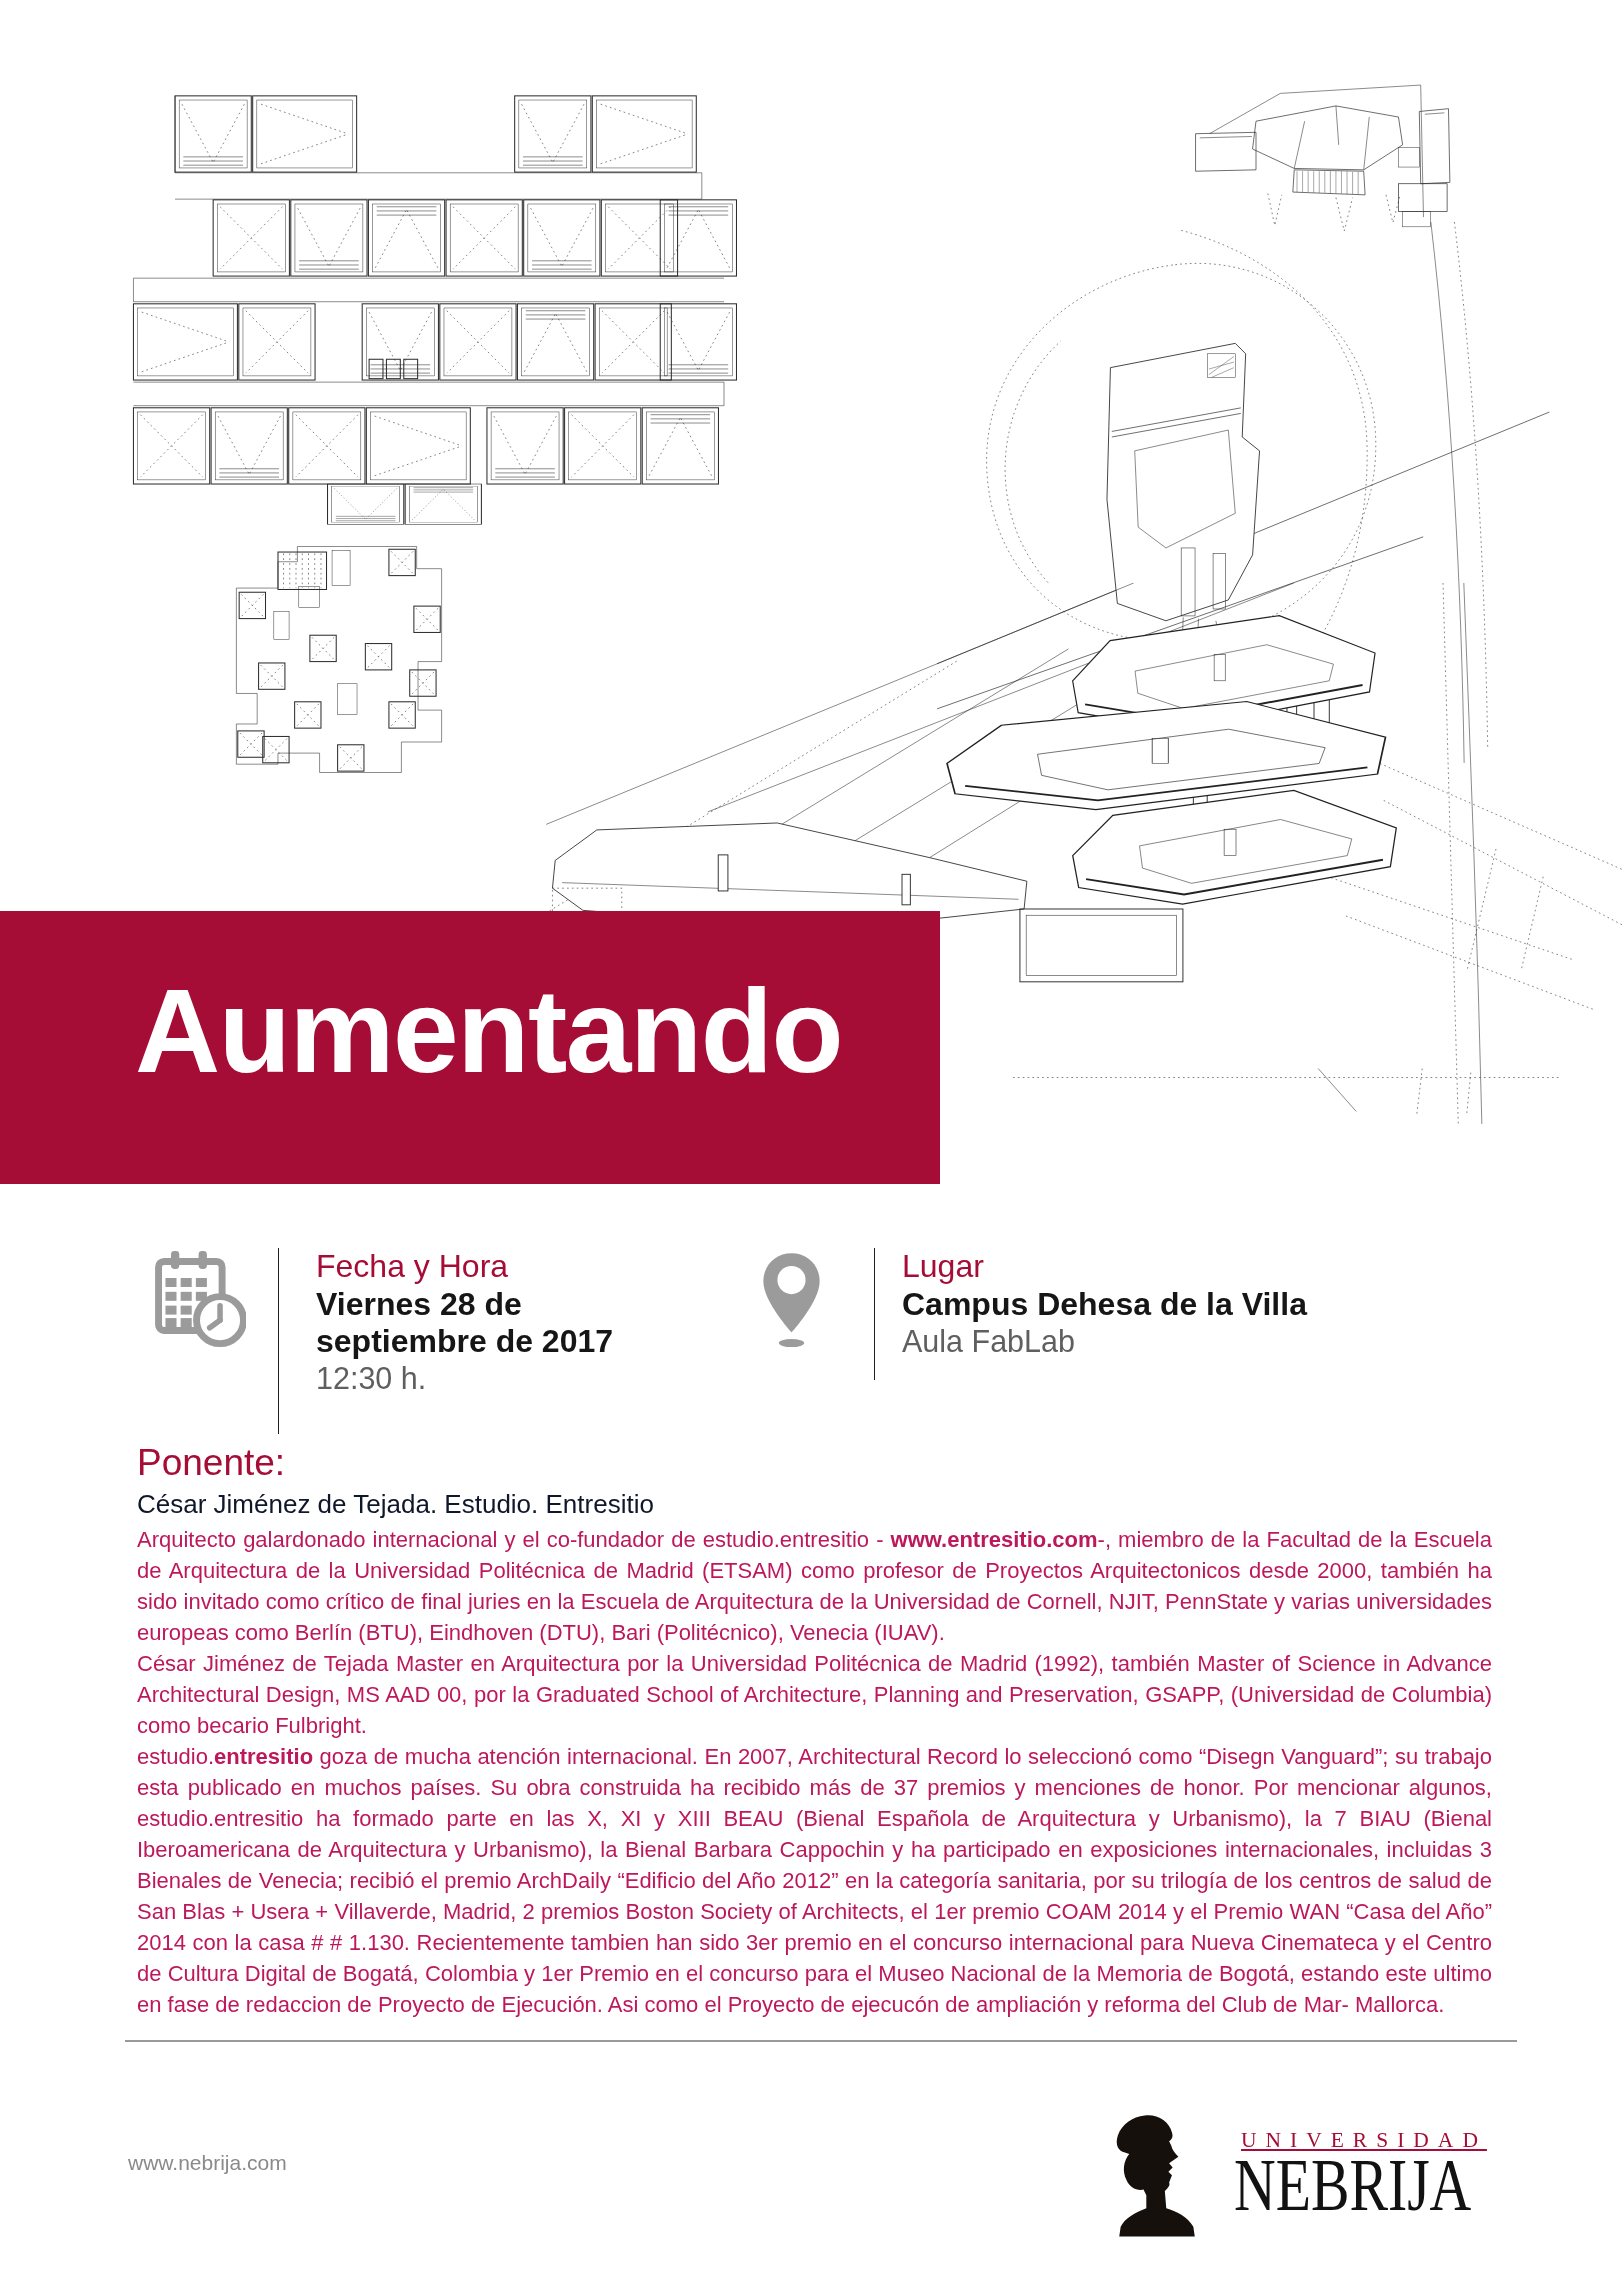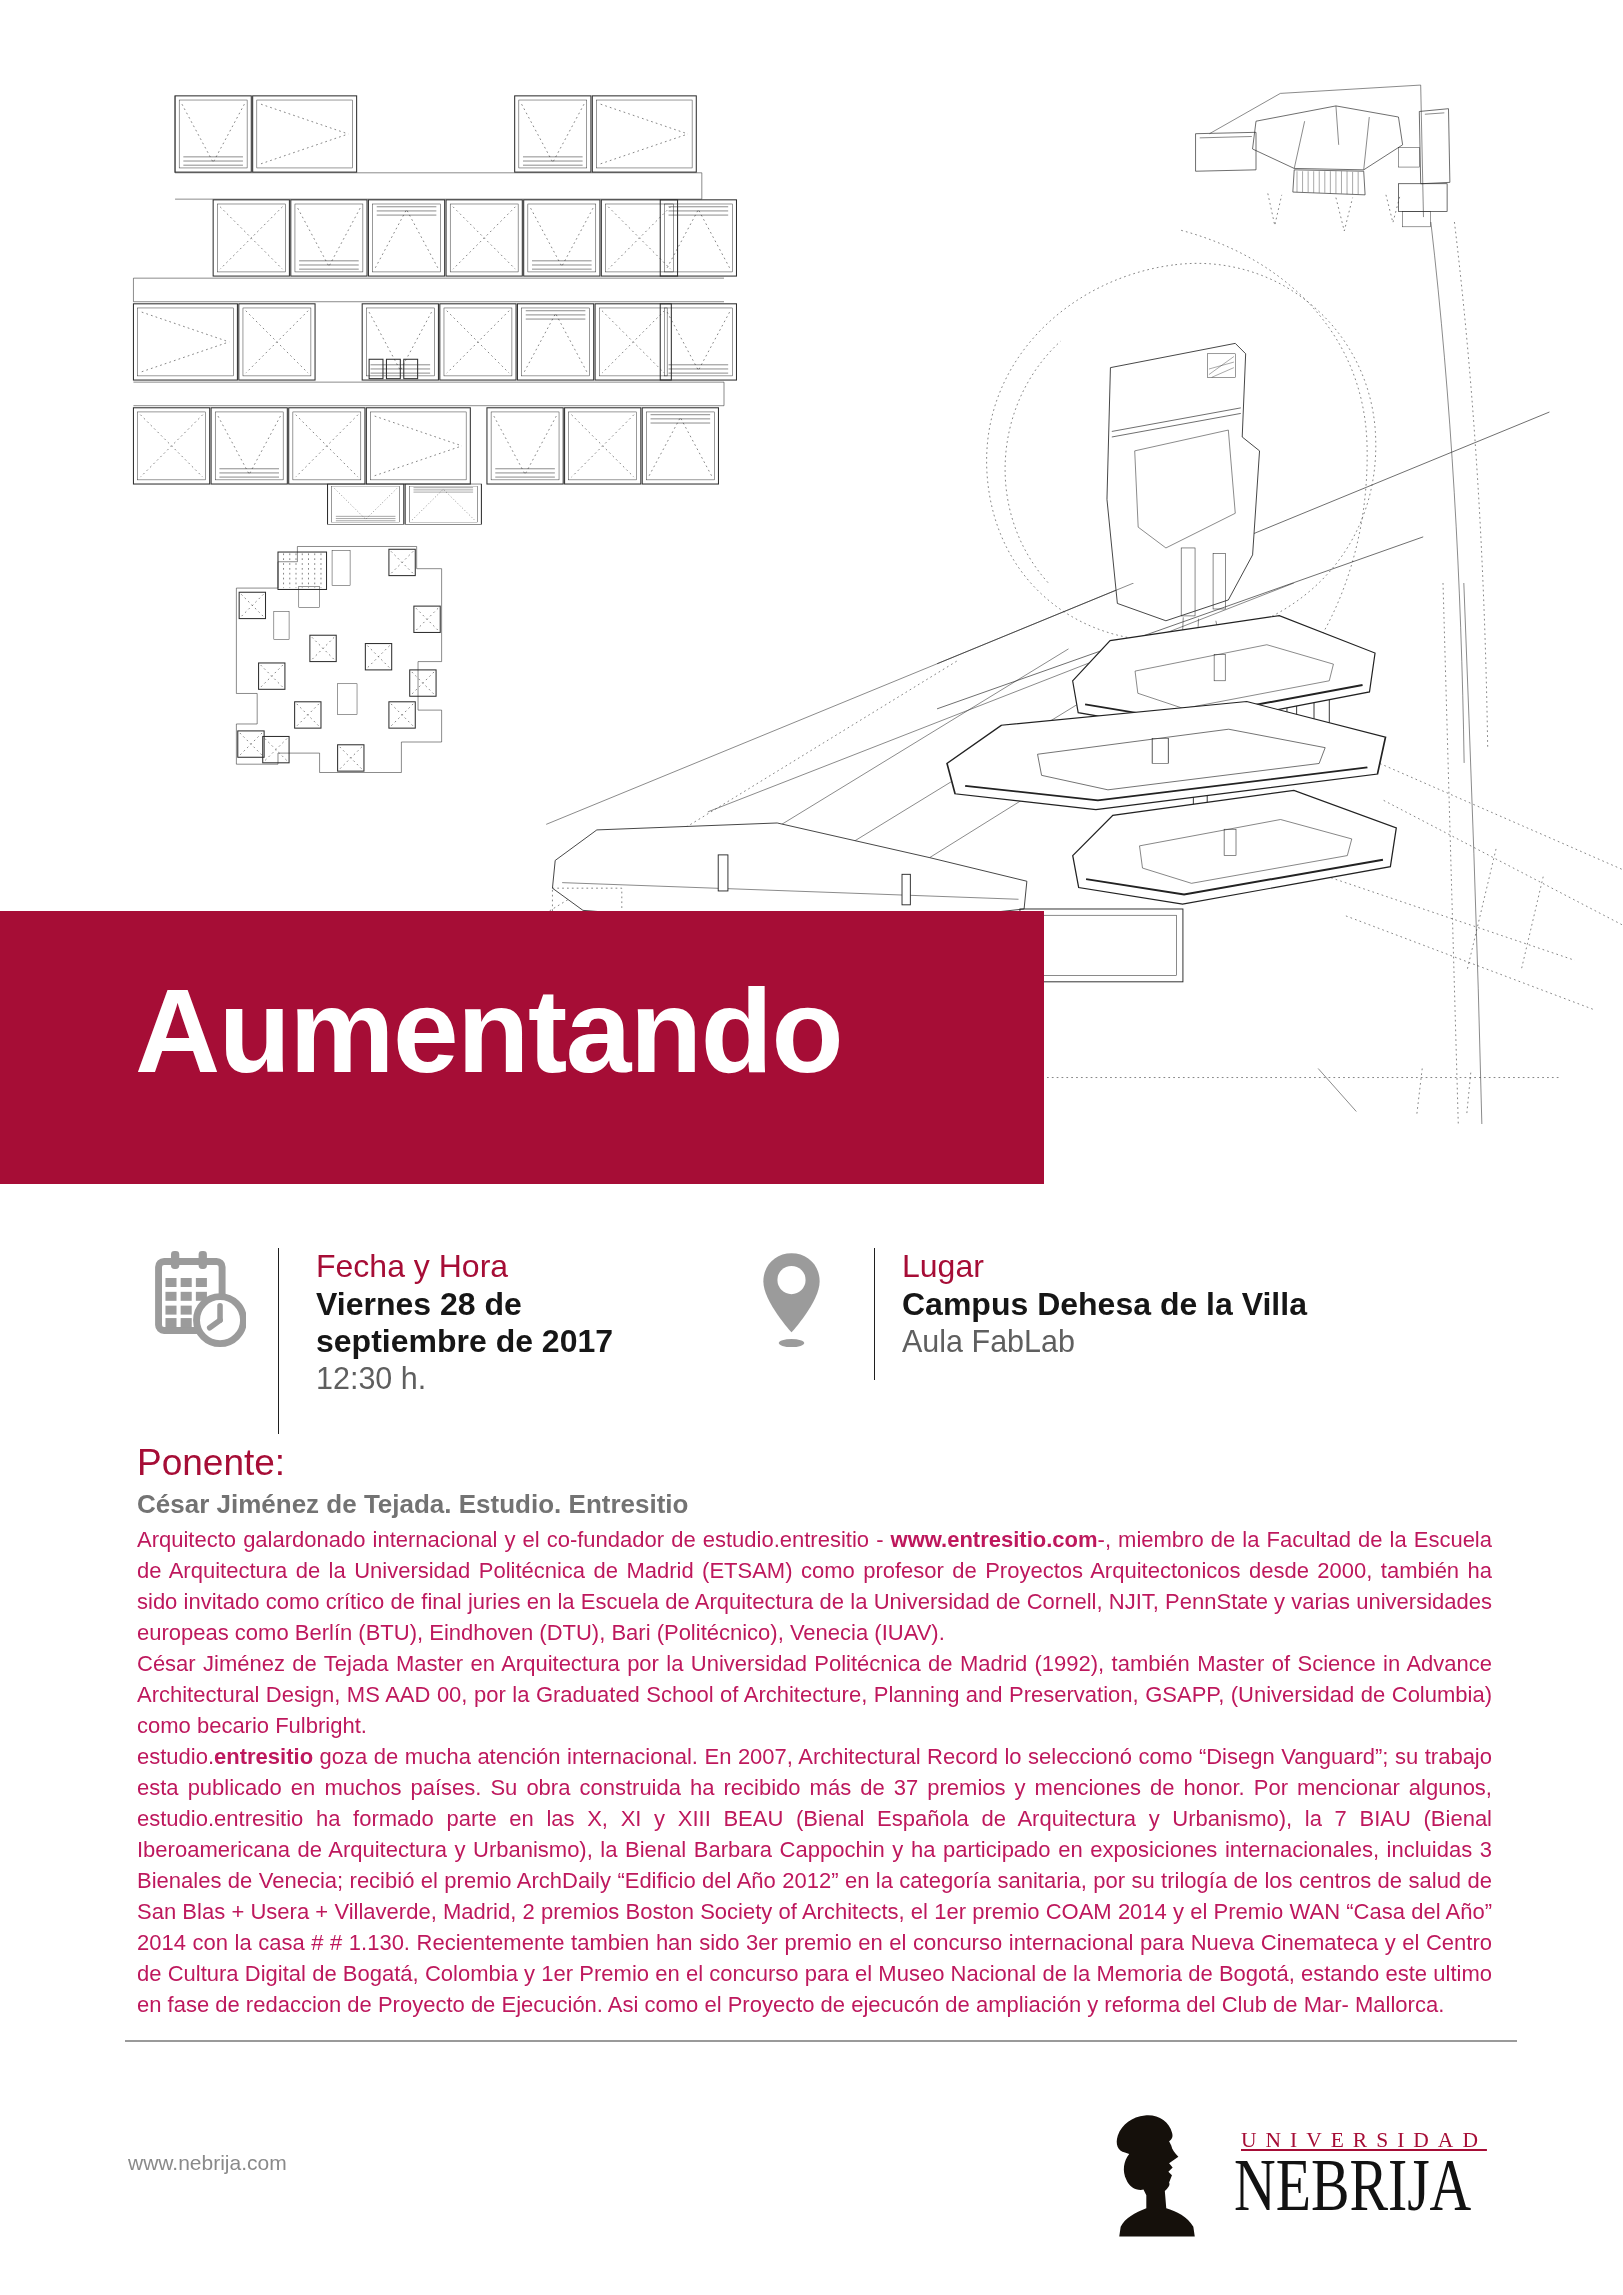--- a/index.html
+++ b/index.html
@@ -12,31 +12,31 @@
   .rm{fill:none;stroke:var(--line);stroke-width:1.5;}
   .rmi{fill:none;stroke:var(--line);stroke-width:.7;}
   .dt{fill:none;stroke:#3c3c3c;stroke-width:.9;stroke-dasharray:2.5 4.5;}
   .sl{stroke:var(--line);stroke-width:.8;}
   .hl{stroke:var(--line);stroke-width:.6;}
   .bo{fill:#fff;stroke:#222;stroke-width:1.7;}
   .bi{fill:none;stroke:#222;stroke-width:2.8;}
   .bo2{fill:#fff;stroke:#222;stroke-width:1.3;}
   .bld{fill:#fff;stroke:#222;stroke-width:1.2;}
   
-  .banner{left:0;top:911px;width:1044px;height:273px;background:var(--accent);z-index:6;}
+  .banner{left:0;top:911px;width:940px;height:273px;background:var(--accent);z-index:6;}
   .banner h1{margin:0;position:absolute;left:135px;top:61px;font-size:118px;line-height:118px;font-weight:700;color:#fff;letter-spacing:-1.4px;}
   
   .vrule{position:absolute;width:1.4px;background:#1f1f1f;z-index:7;}
   .info{position:absolute;z-index:7;}
   .info-heading{font-size:32px;line-height:40px;color:var(--accent);}
   .info-bold{font-size:32px;line-height:37px;font-weight:700;color:#161616;}
   .info-gray{font-size:30.5px;line-height:37px;color:var(--gray);}
   
   .sp-head{position:absolute;left:137px;top:1442px;font-size:37px;color:var(--accent);z-index:7;}
-  .sp-name{position:absolute;left:137px;top:1489px;font-size:26px;font-weight:700;color:#737373;z-index:7;}
+  .sp-name{position:absolute;left:137px;top:1489px;font-size:26px;font-weight:400;color:#0f172a;z-index:7;}
   .bio{position:absolute;left:137px;top:1524px;width:1355px;font-size:22px;line-height:31px;color:#be185d;text-align:justify;z-index:7;}
   .bio p{margin:0;}
   .bio .b{font-weight:700;}
   .rule{position:absolute;left:125px;top:2040px;width:1392px;height:2.1px;background:#9a9a9a;z-index:7;}
   .url{position:absolute;left:128px;top:2151px;font-size:21px;color:#8a8a8a;z-index:7;}
   
   .logo-univ{position:absolute;left:1241px;top:2128px;font-family:"Liberation Serif",serif;font-size:21.5px;letter-spacing:9px;color:var(--accent);z-index:7;text-decoration:underline;}
   .logo-nebrija{position:absolute;left:1234px;top:2147px;font-family:"Liberation Serif",serif;font-size:74px;line-height:76px;color:#121212;transform:scaleX(.78);transform-origin:left top;z-index:7;white-space:nowrap;}
 </style>
 </head>

